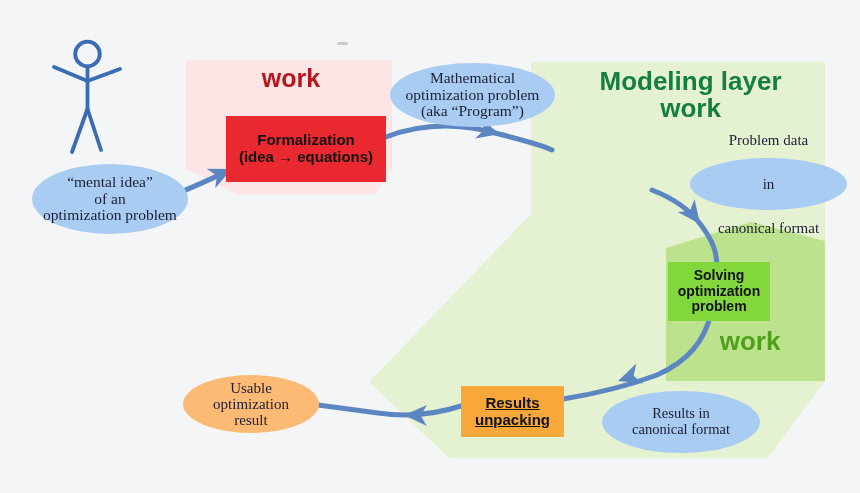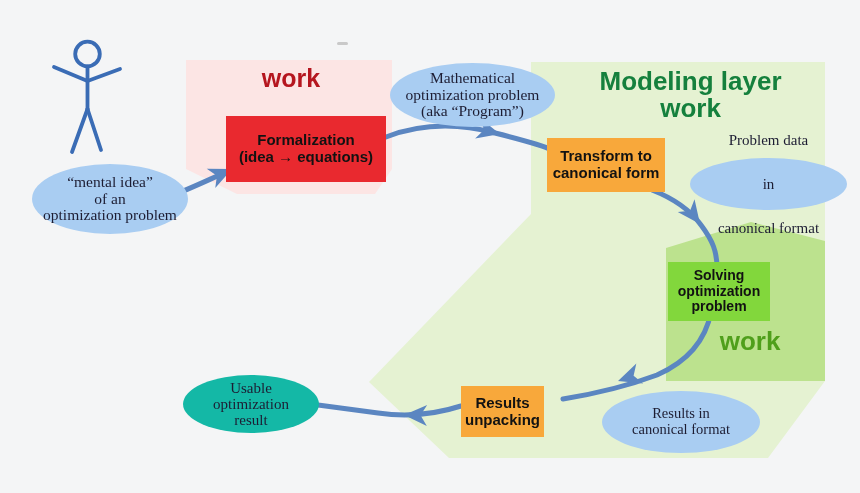--- a/index.html
+++ b/index.html
@@ -30,21 +30,21 @@
     font-weight:400;
   }
   .node span,.ellipse span,.region-label span{display:block;}
   
   #human-label{left:216px;top:66px;width:150px;font-size:25px;}
   #modeling-label{left:598px;top:68px;width:185px;font-size:26px;}
   #computing-label{left:669px;top:328px;width:162px;font-size:26px;}
   #formalization-box{left:226px;top:116px;width:160px;height:66px;font-size:15px;}
   #transform-box{left:547px;top:138px;width:118px;height:54px;font-size:15px;}
   #solving-box{left:668px;top:262px;width:102px;height:59px;font-size:14px;}
-  #unpacking-box{left:461px;top:386px;width:83px;height:51px;font-size:15px;}
+  #unpacking-box{left:461px;top:386px;width:103px;height:51px;font-size:15px;text-decoration:underline;}
   #mental-ellipse{left:32px;top:164px;width:156px;height:70px;font-size:15.5px;}
   #math-ellipse{left:390px;top:63px;width:165px;height:64px;font-size:15.5px;}
   #pdata-ellipse{left:690px;top:158px;width:157px;height:52px;font-size:15px;}
   #rescan-ellipse{left:602px;top:391px;width:158px;height:62px;font-size:14.5px;}
   #usable-ellipse{left:183px;top:375px;width:136px;height:58px;font-size:15px;}
 </style>
 </head>
 <body>
 
 <div class="canvas" style="background-color: rgb(244, 245, 246);">
@@ -90,24 +90,20 @@
     <span>work</span>
   </div>
   <div class="abs region-label" id="computing-label" style="color: rgb(79, 159, 27);">
     <span>work</span>
   </div>
 
   <div class="abs node" id="formalization-box" style="background-color: rgb(233, 41, 47);">
     <span>Formalization</span>
     <span>(idea → equations)</span>
   </div>
-  <div class="abs node" id="transform-box" style="background-color: rgb(248, 168, 59);">
-    <span>Transform to</span>
-    <span>canonical form</span>
-  </div>
   <div class="abs node" id="solving-box" style="background-color: rgb(130, 215, 60);">
     <span>Solving</span>
     <span>optimization</span>
     <span>problem</span>
   </div>
   <div class="abs node" id="unpacking-box" style="background-color: rgb(248, 168, 59);">
     <span>Results</span>
     <span>unpacking</span>
   </div>
 
@@ -123,19 +119,19 @@
   </div>
   <div class="abs ellipse" id="pdata-ellipse" style="background-color: rgb(169, 205, 242); gap: 28px;">
     <span>Problem data</span>
     <span>in</span>
     <span>canonical format</span>
   </div>
   <div class="abs ellipse" id="rescan-ellipse" style="background-color: rgb(169, 205, 242);">
     <span>Results in</span>
     <span>canonical format</span>
   </div>
-  <div class="abs ellipse" id="usable-ellipse" style="background-color: #14b8a6;">
+  <div class="abs ellipse" id="usable-ellipse" style="background-color: #fdba74;">
     <span>Usable</span>
     <span>optimization</span>
     <span>result</span>
   </div>
 
 </div>
 
 </body></html>

